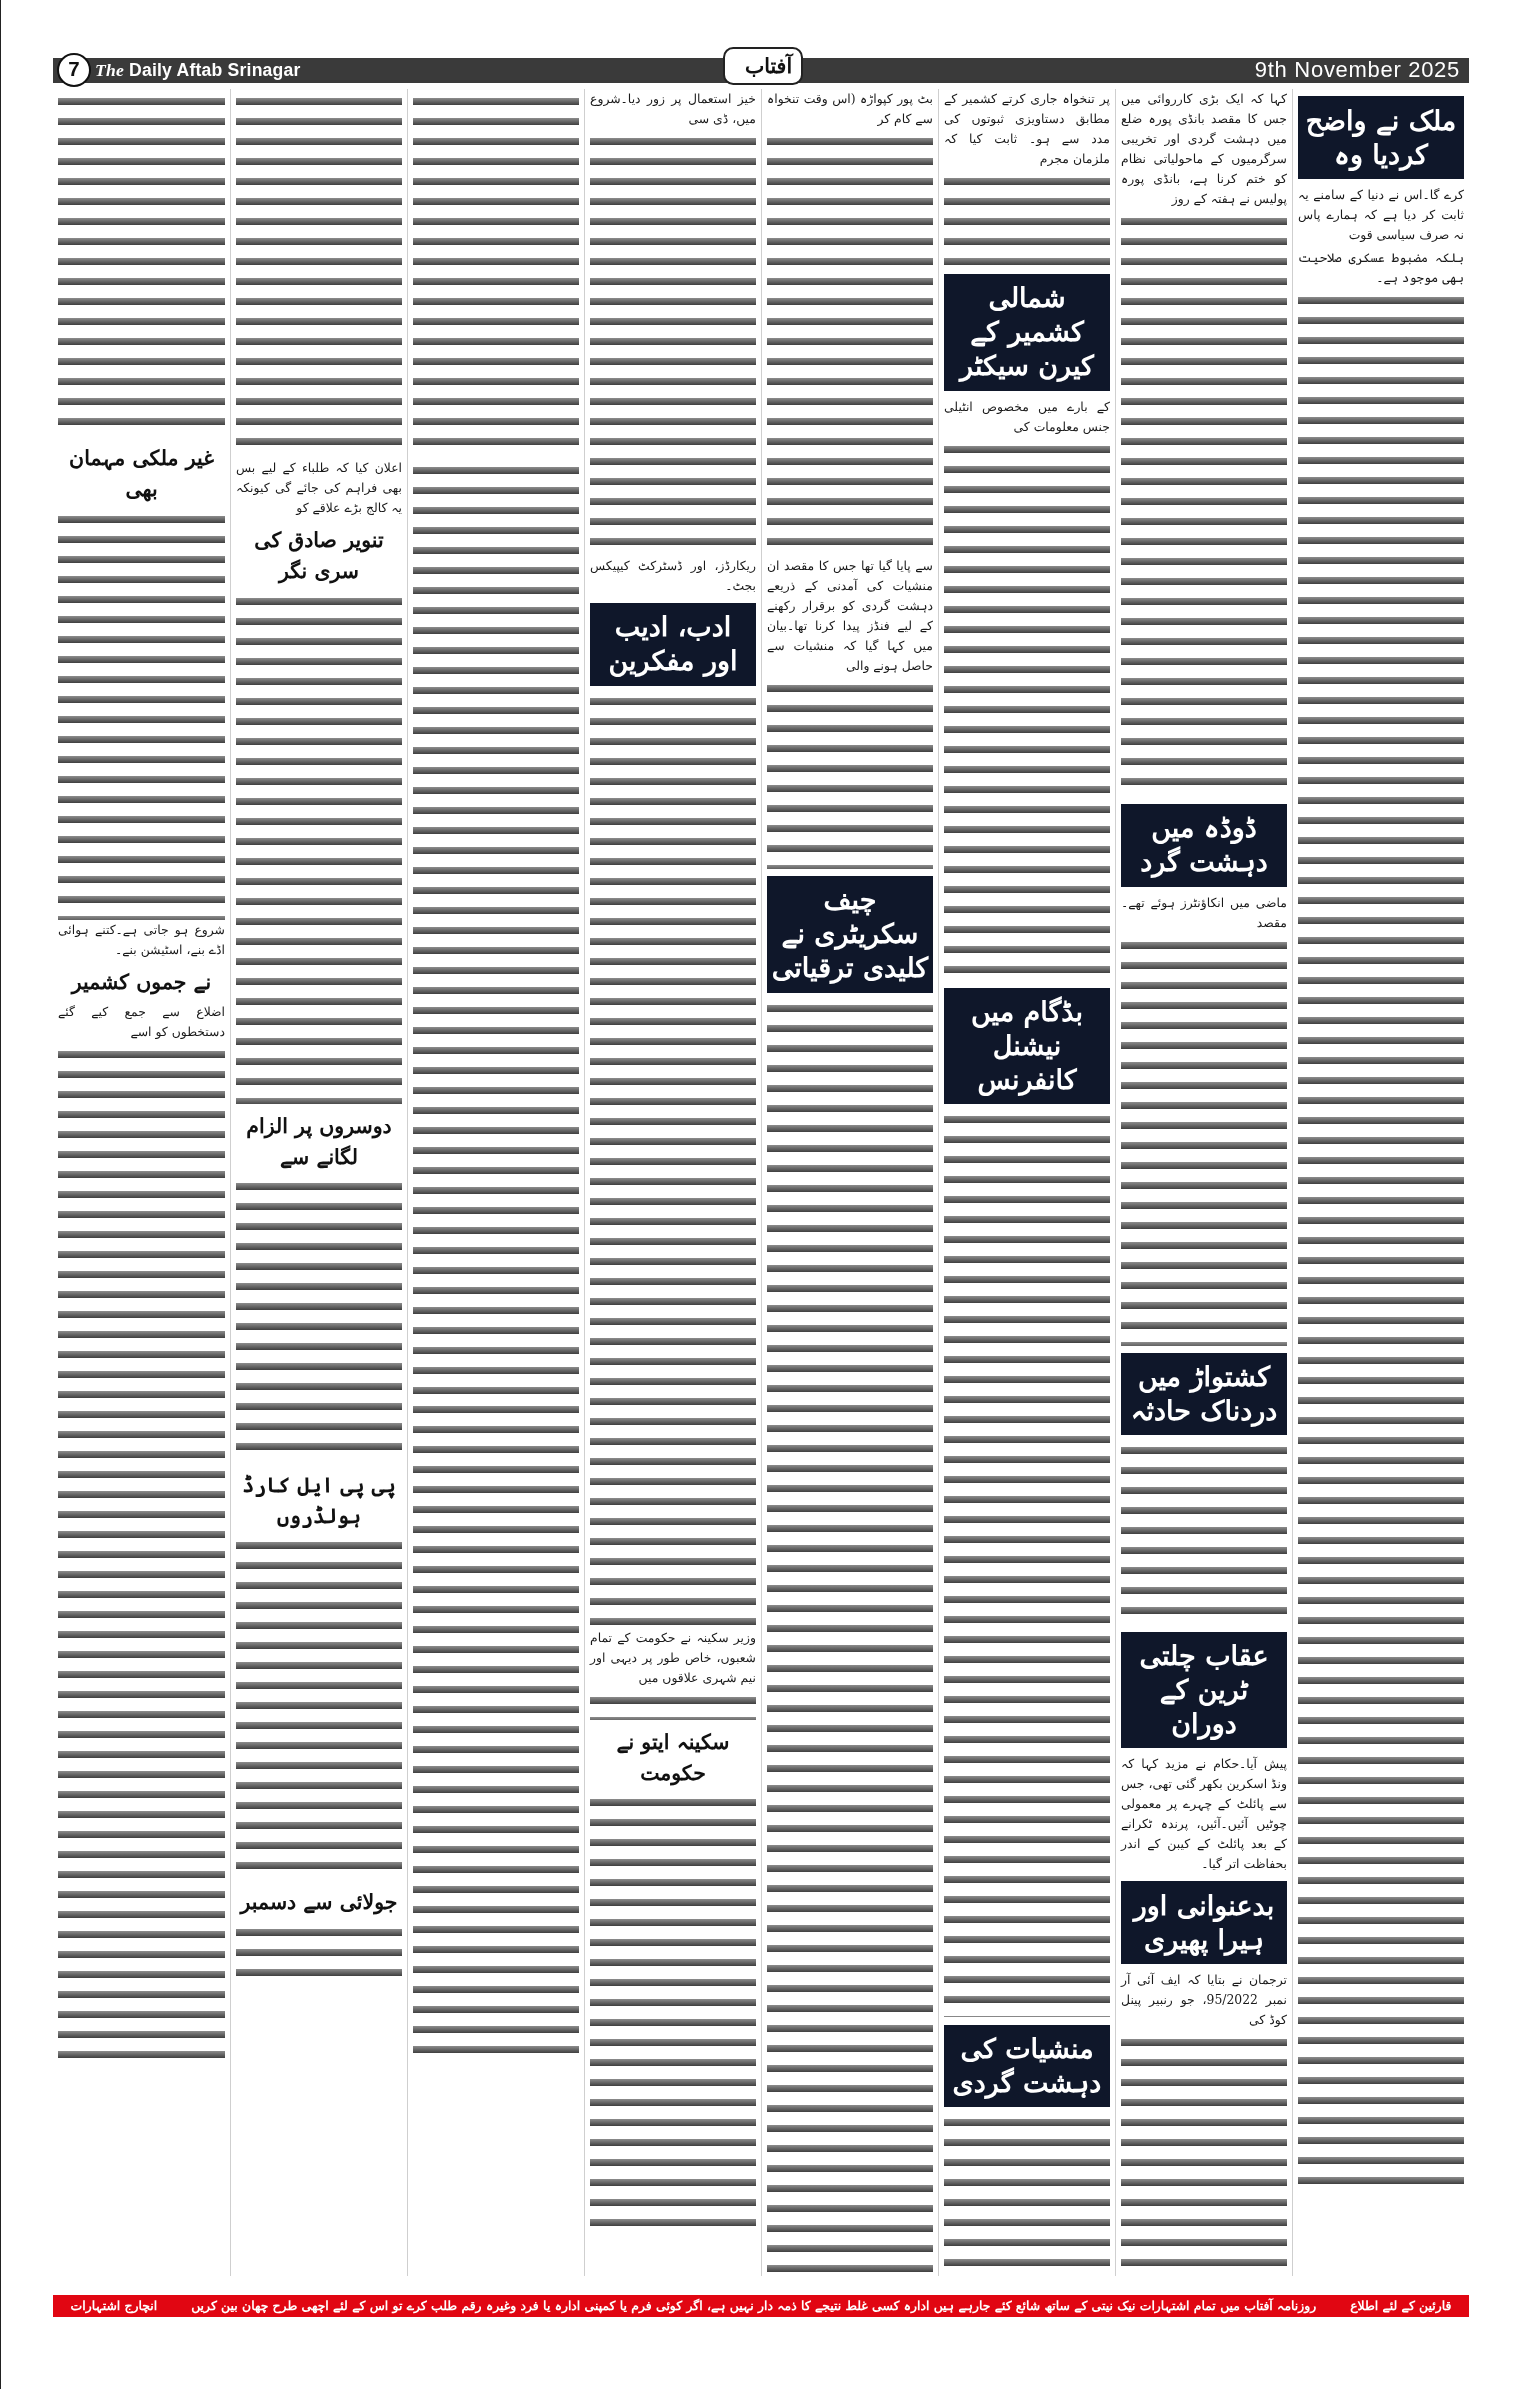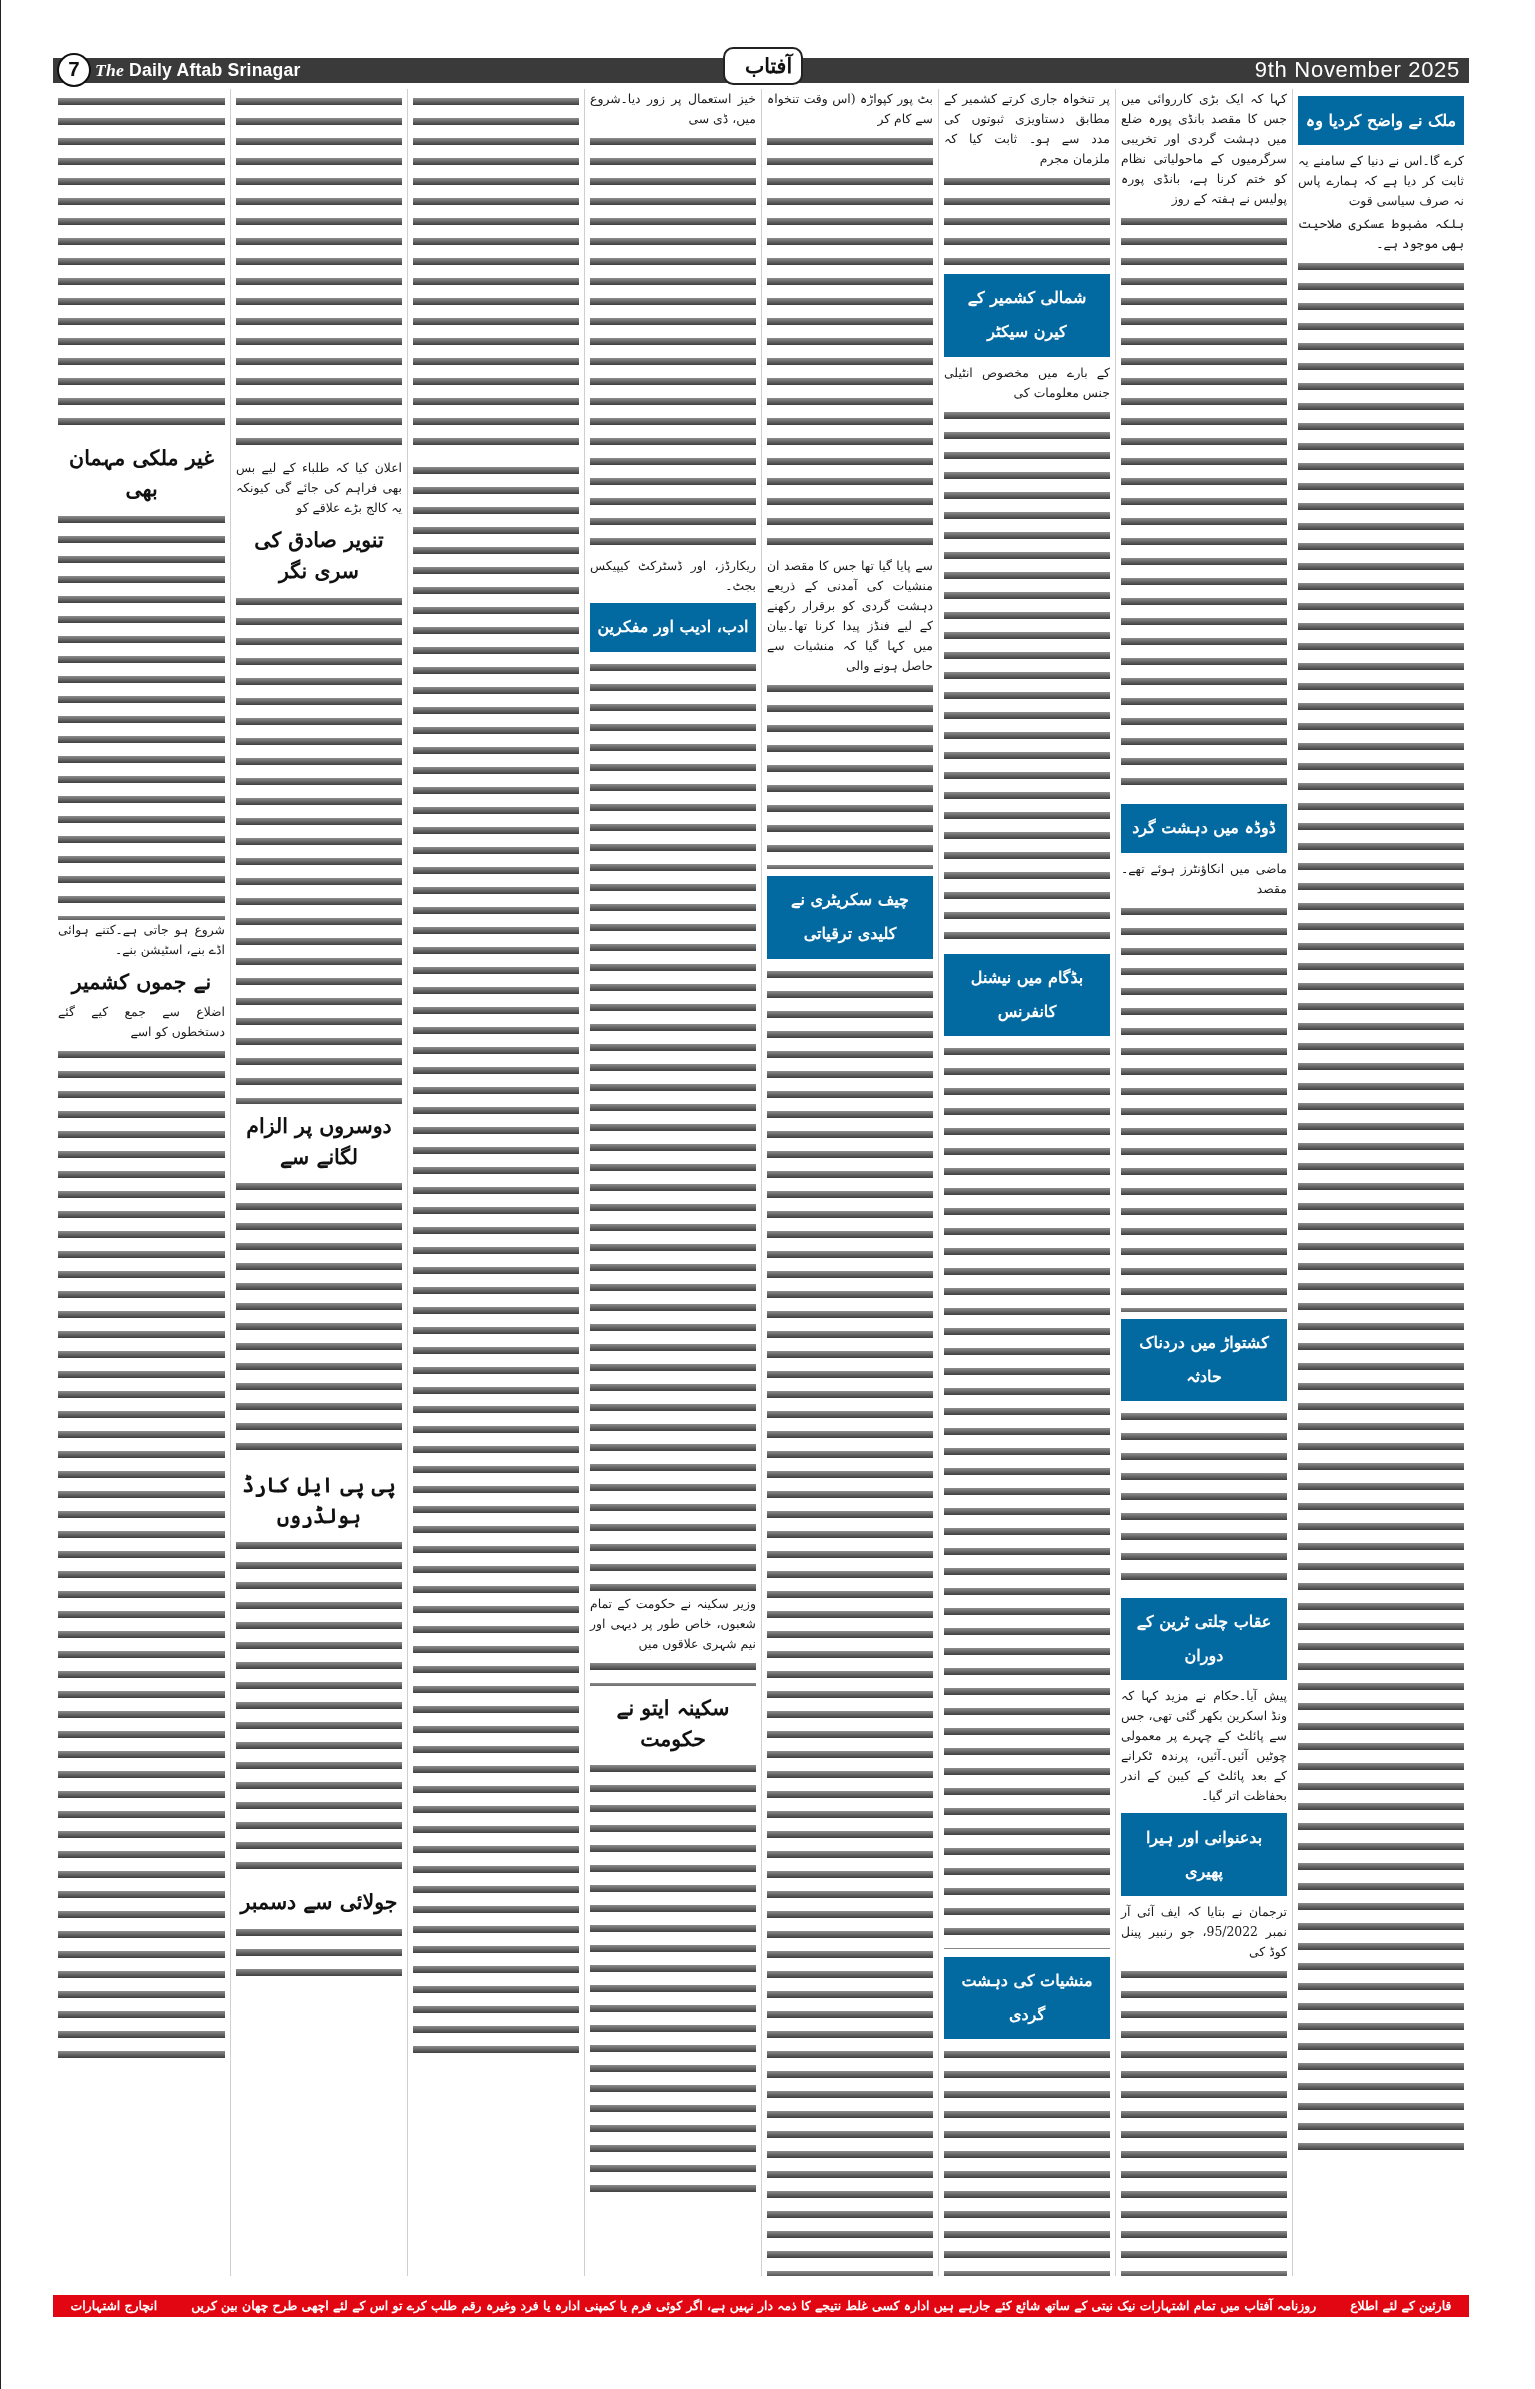--- a/index.html
+++ b/index.html
@@ -11,21 +11,21 @@
   .paper-name { position: absolute; left: 95px; top: 59px; height: 23.4px; line-height: 23.4px; color: #fff; font-family: "Liberation Sans", sans-serif; font-weight: bold; font-size: 17.6px; letter-spacing: 0.2px; }
   .paper-name .the { font-family: "Liberation Serif", serif; font-style: italic; }
   .logo-box { position: absolute; left: 723px; top: 47px; width: 80px; height: 38px; background: #fff; border: 2.2px solid #222; border-radius: 10.2px; z-index: 2; text-align: center; font-family: "DejaVu Serif", serif; font-size: 20.5px; font-weight: bold; line-height: 34px; color: #111; padding-left: 11px; }
   .date { position: absolute; right: 76px; top: 57px; height: 26px; line-height: 26px; color: #fff; font-family: "Liberation Sans", sans-serif; font-weight: normal; font-size: 22px; letter-spacing: 0.7px; }
 
   .columns { position: absolute; left: 53px; top: 89px; width: 1416px; height: 2187px; display: flex; flex-direction: row-reverse; gap: 0; }
   .col { position: relative; width: 177px; height: 100%; padding: 0 5px; direction: rtl; overflow: hidden; border-left: 0.7px solid #cfcfcf; }
   .col:last-child { border-left: none; }
   .text { font-family: "DejaVu Serif", serif; font-size: 12.4px; line-height: 20px; text-align: justify; color: #1a1a1a; }
   .text + .text { margin-top: 2.9px; }
-  .hd-box { background: #0369a1; color: #fff; text-align: center; font-family: "DejaVu Serif", serif; font-weight: bold; font-size: 16px; line-height: 34px; padding: 7.3px 4.4px; margin: 7.3px 0 5.9px; }
+  .hd-box { background: #0f172a; color: #fff; text-align: center; font-family: "DejaVu Serif", serif; font-weight: bold; font-size: 27px; line-height: 34px; padding: 7.3px 4.4px; margin: 7.3px 0 5.9px; }
   .hd-plain { text-align: center; font-family: "DejaVu Serif", serif; font-weight: bold; font-size: 20.5px; line-height: 31px; margin: 7.3px 0 4.4px; color: #111; }
   .fill-block { margin-top: 2.9px; background: repeating-linear-gradient(to bottom, #ffffff 0, #ffffff 5.9px, #8e8e8e 5.9px, #3f3f3f 13px, #ffffff 13px, #ffffff 20px); }
 
   .notice { position: absolute; left: 53px; top: 2295px; width: 1416px; height: 22px; background: #e10612; color: #fff; direction: rtl; font-family: "DejaVu Serif", serif; font-weight: bold; font-size: 12.4px; line-height: 22px; padding: 0 17.6px; white-space: nowrap; overflow: hidden; display: flex; justify-content: space-between; }
 </style>
 </head>
 <body>
 
 <div class="page-border"></div>
 

